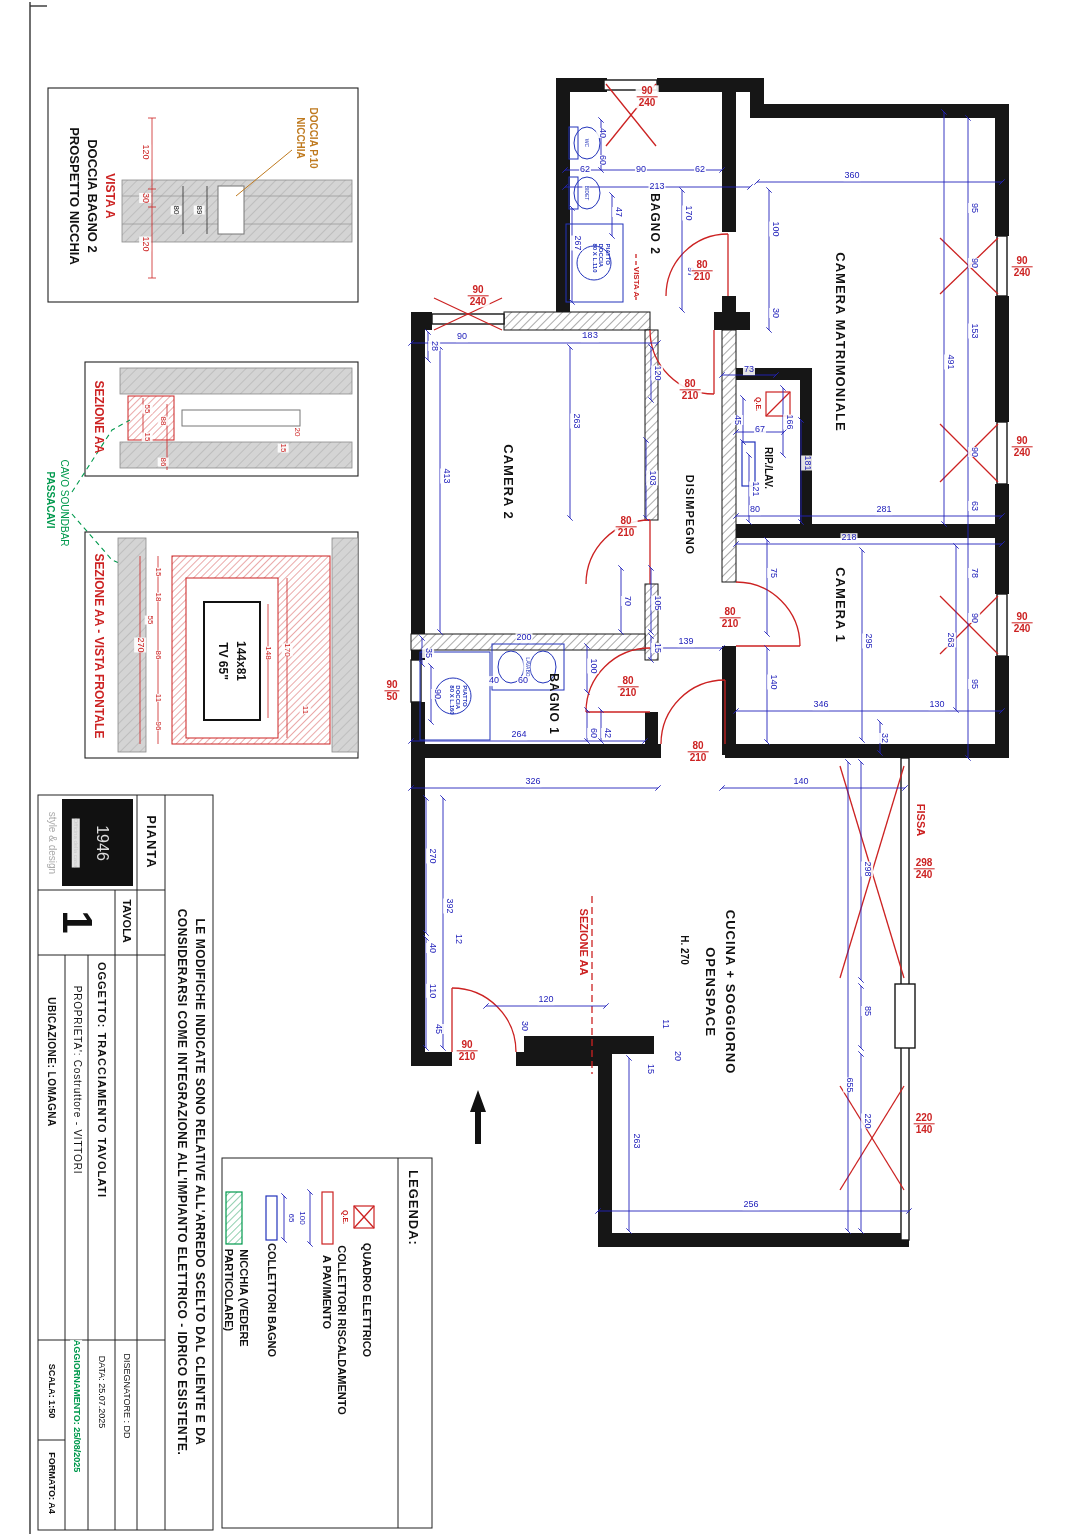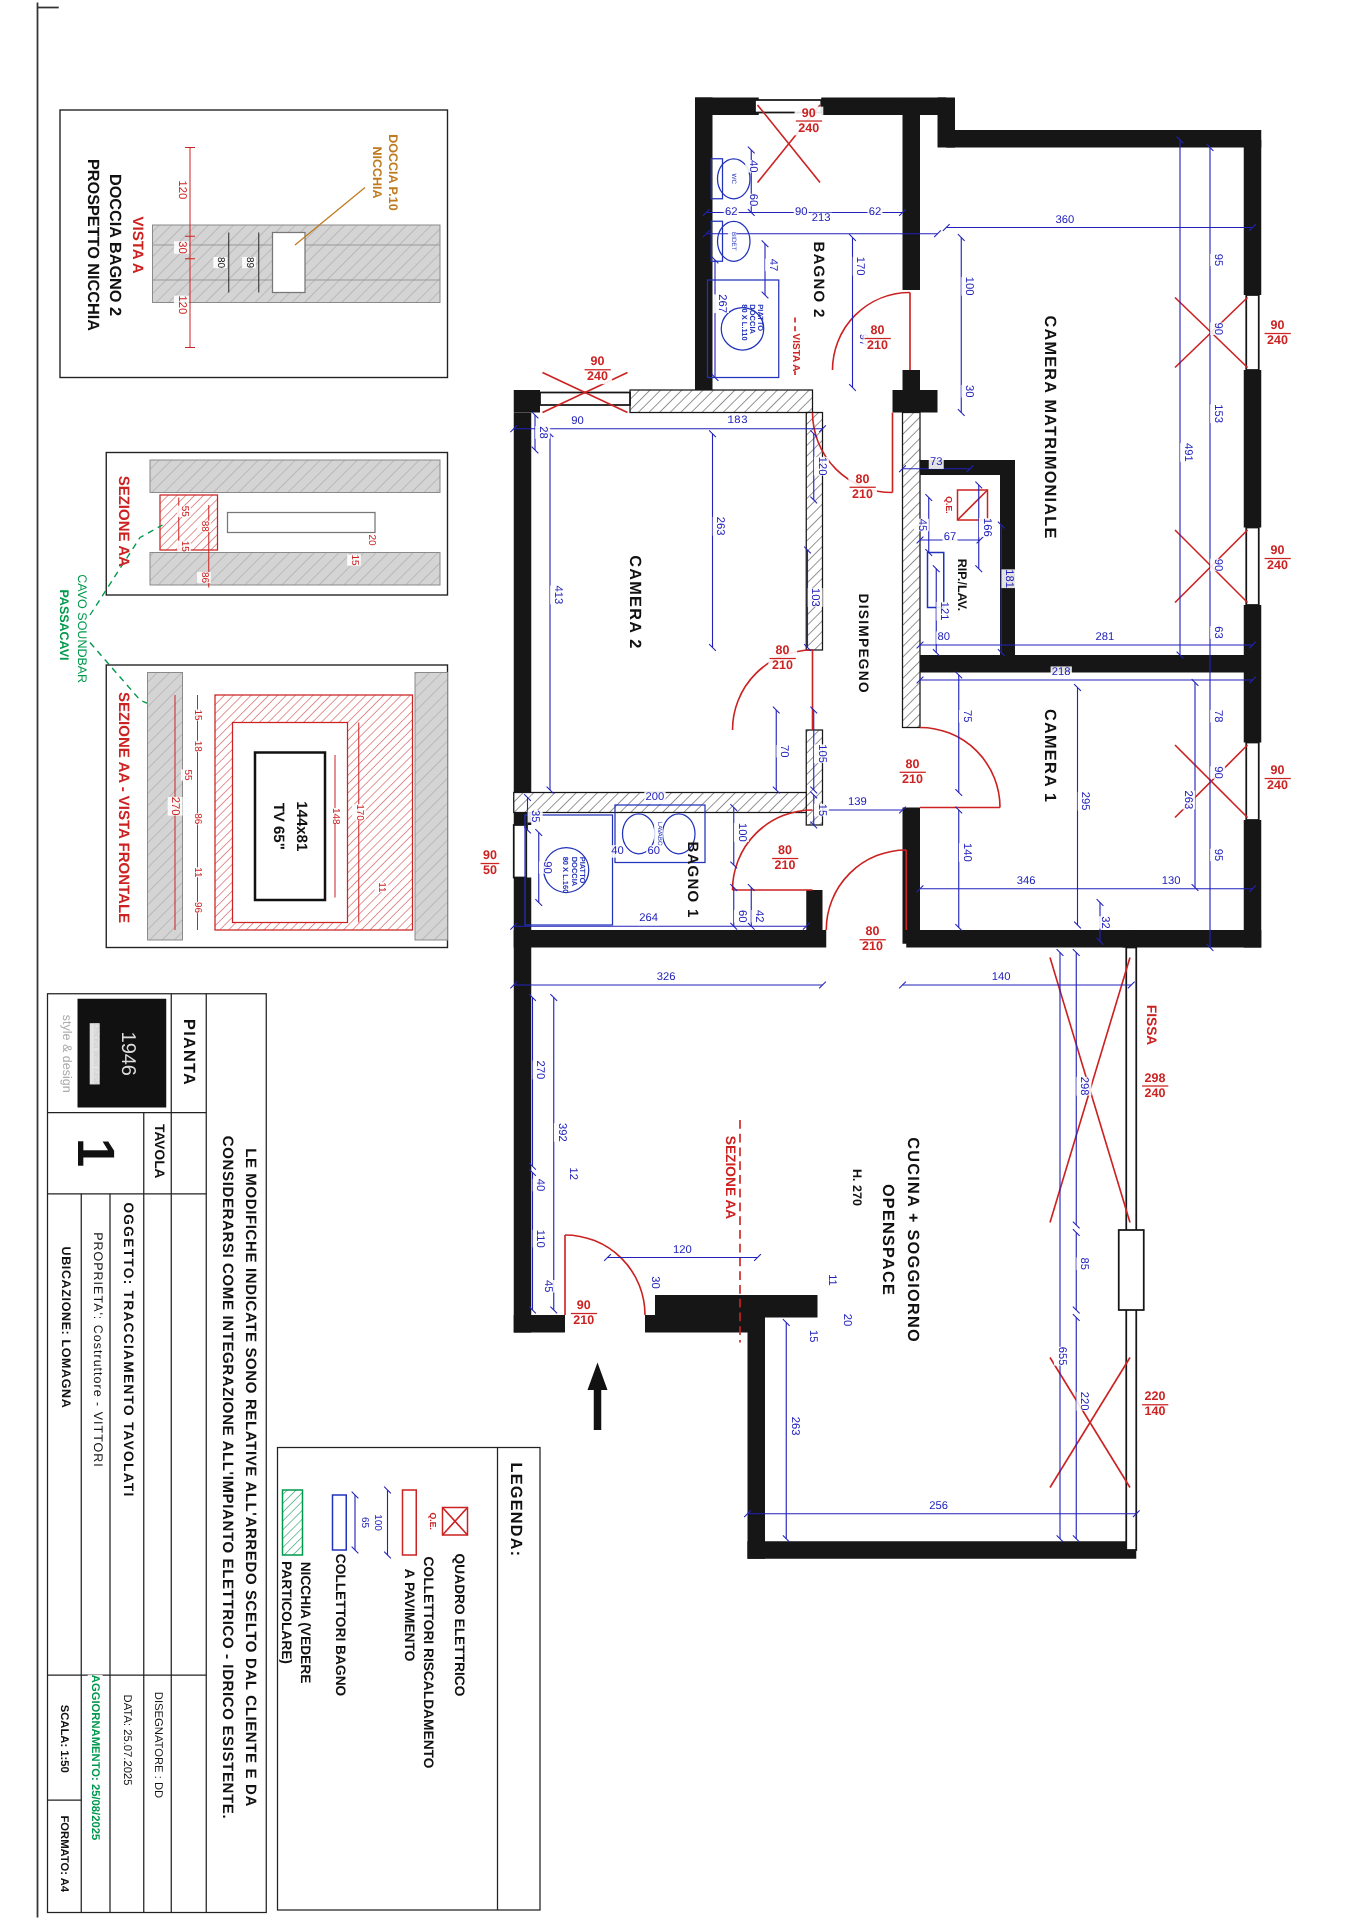--- a/index.html
+++ b/index.html
@@ -343,21 +343,21 @@
       <div class="lbl v b" style="left: 920px; top: 820px; font-size: 11px; color: rgb(204, 34, 34);">FISSA</div>
       <div class="lbl v bg" style="left: 586px; top: 143px; font-size: 5px; color: rgb(34, 51, 187);">WC</div>
       <div class="lbl v bg" style="left: 586px; top: 193px; font-size: 5px; color: rgb(34, 51, 187);">BIDET</div>
       <div class="lbl v bg" style="left: 527px; top: 667px; font-size: 5px; color: rgb(34, 51, 187);">LAVABO</div>
       <div class="lbl v b bg" style="left: 758px; top: 404px; font-size: 7px; color: rgb(204, 34, 34);">Q.E.</div>
       <div class="lbl v bg" style="left: 602px; top: 133px; font-size: 9px; color: rgb(34, 34, 187);">40</div>
       <div class="lbl v bg" style="left: 602px; top: 160px; font-size: 9px; color: rgb(34, 34, 187);">60</div>
       <div class="lbl bg" style="left: 585px; top: 170px; font-size: 9px; color: rgb(34, 34, 187);">62</div>
       <div class="lbl bg" style="left: 641px; top: 170px; font-size: 9px; color: rgb(34, 34, 187);">90</div>
       <div class="lbl bg" style="left: 700px; top: 170px; font-size: 9px; color: rgb(34, 34, 187);">62</div>
-      <div class="lbl bg" style="left: 657px; top: 175px; font-size: 9px; color: rgb(34, 34, 187);">213</div>
+      <div class="lbl bg" style="left: 657px; top: 187px; font-size: 9px; color: rgb(34, 34, 187);">213</div>
       <div class="lbl v bg" style="left: 688px; top: 213px; font-size: 9px; color: rgb(34, 34, 187);">170</div>
       <div class="lbl v bg" style="left: 618px; top: 212px; font-size: 9px; color: rgb(34, 34, 187);">47</div>
       <div class="lbl v bg" style="left: 577px; top: 243px; font-size: 9px; color: rgb(34, 34, 187);">267</div>
       <div class="lbl v bg" style="left: 690px; top: 272px; font-size: 9px; color: rgb(34, 34, 187);">97</div>
       <div class="lbl v bg" style="left: 775px; top: 229px; font-size: 9px; color: rgb(34, 34, 187);">100</div>
       <div class="lbl v bg" style="left: 775px; top: 313px; font-size: 9px; color: rgb(34, 34, 187);">30</div>
       <div class="lbl bg" style="left: 852px; top: 176px; font-size: 9px; color: rgb(34, 34, 187);">360</div>
       <div class="lbl v bg" style="left: 974px; top: 208px; font-size: 9px; color: rgb(34, 34, 187);">95</div>
       <div class="lbl v bg" style="left: 974px; top: 263px; font-size: 9px; color: rgb(34, 34, 187);">90</div>
       <div class="lbl v bg" style="left: 974px; top: 331px; font-size: 9px; color: rgb(34, 34, 187);">153</div>

